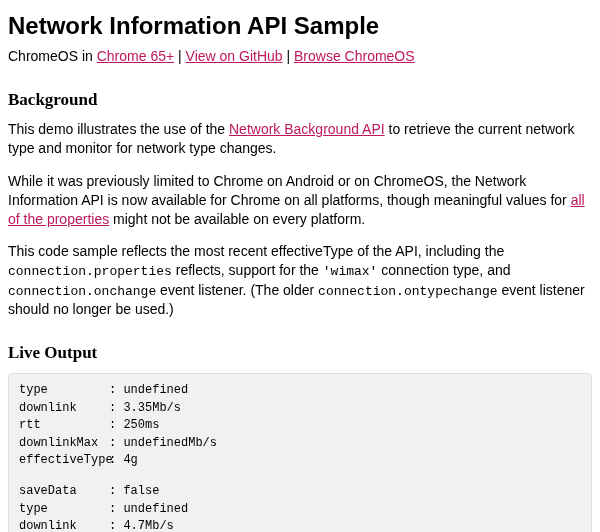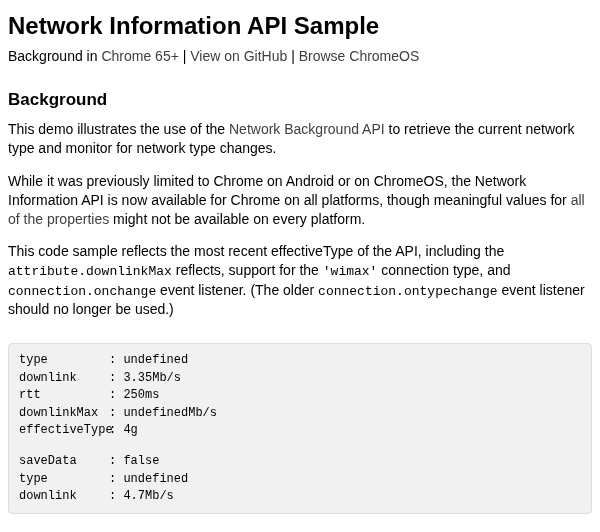--- a/index.html
+++ b/index.html
@@ -15,27 +15,29 @@
     h1 {
       font-size: 24px;
       font-weight: bold;
       margin: 4px 0 8px 0;
     }
     .availability {
       font-size: 14px;
       margin-bottom: 26px;
     }
     a {
-      color: #404040;
+      color: #be185d;
+      text-decoration: underline;
       cursor: pointer;
     }
     h2 {
       font-size: 17px;
       font-weight: bold;
       margin: 0 0 10px 0;
+      font-family: Liberation Serif, serif;
     }
     p {
       margin: 0 0 14px 0;
       line-height: 1.35;
     }
     code {
       font-family: "Courier New", Courier, monospace;
       font-size: 13px;
     }
     .live-output-section {
@@ -58,32 +60,33 @@
     .kv-sep { }
     .kv-value { }
     .blank-row { height: 14px; }
   </style>
 </head>
 <body>
 
 <h1>Network Information API Sample</h1>
 
 <div class="availability">
-  <span>Background in </span><a>Chrome 65+</a><span> | </span><a>View on GitHub</a><span> | </span><a>Browse ChromeOS</a>
+  <span>ChromeOS in </span><a>Chrome 65+</a><span> | </span><a>View on GitHub</a><span> | </span><a>Browse ChromeOS</a>
 </div>
 
 <h2>Background</h2>
 
 <p>
   <span>This demo illustrates the use of the </span><a>Network Background API</a><span> to retrieve the current network type and monitor for network type changes.</span>
 </p>
 
 <p>
   <span>While it was previously limited to Chrome on Android or on ChromeOS, the Network Information API is now available for Chrome on all platforms, though meaningful values for </span><a>all of the properties</a><span> might not be available on every platform.</span>
 </p>
 
 <p>
-  <span>This code sample reflects the most recent effectiveType of the API, including the </span><code>attribute.downlinkMax</code><span> reflects, support for the </span><code>'wimax'</code><span> connection type, and </span><code>connection.onchange</code><span> event listener. (The older </span><code>connection.ontypechange</code><span> event listener should no longer be used.)</span>
+  <span>This code sample reflects the most recent effectiveType of the API, including the </span><code>connection.properties</code><span> reflects, support for the </span><code>'wimax'</code><span> connection type, and </span><code>connection.onchange</code><span> event listener. (The older </span><code>connection.ontypechange</code><span> event listener should no longer be used.)</span>
 </p>
 
 <div class="live-output-section">
+  <h2>Live Output</h2>
   <div class="output-box" id="output-box"><div class="kv-row"><span class="kv-label">type</span><span class="kv-sep">: </span><span class="kv-value">undefined</span></div><div class="kv-row"><span class="kv-label">downlink</span><span class="kv-sep">: </span><span class="kv-value">3.35Mb/s</span></div><div class="kv-row"><span class="kv-label">rtt</span><span class="kv-sep">: </span><span class="kv-value">250ms</span></div><div class="kv-row"><span class="kv-label">downlinkMax</span><span class="kv-sep">: </span><span class="kv-value">undefinedMb/s</span></div><div class="kv-row"><span class="kv-label">effectiveType</span><span class="kv-sep">: </span><span class="kv-value">4g</span></div><div class="blank-row"></div><div class="kv-row"><span class="kv-label">saveData</span><span class="kv-sep">: </span><span class="kv-value">false</span></div><div class="kv-row"><span class="kv-label">type</span><span class="kv-sep">: </span><span class="kv-value">undefined</span></div><div class="kv-row"><span class="kv-label">downlink</span><span class="kv-sep">: </span><span class="kv-value">4.7Mb/s</span></div></div>
 </div>
 
 </body></html>

